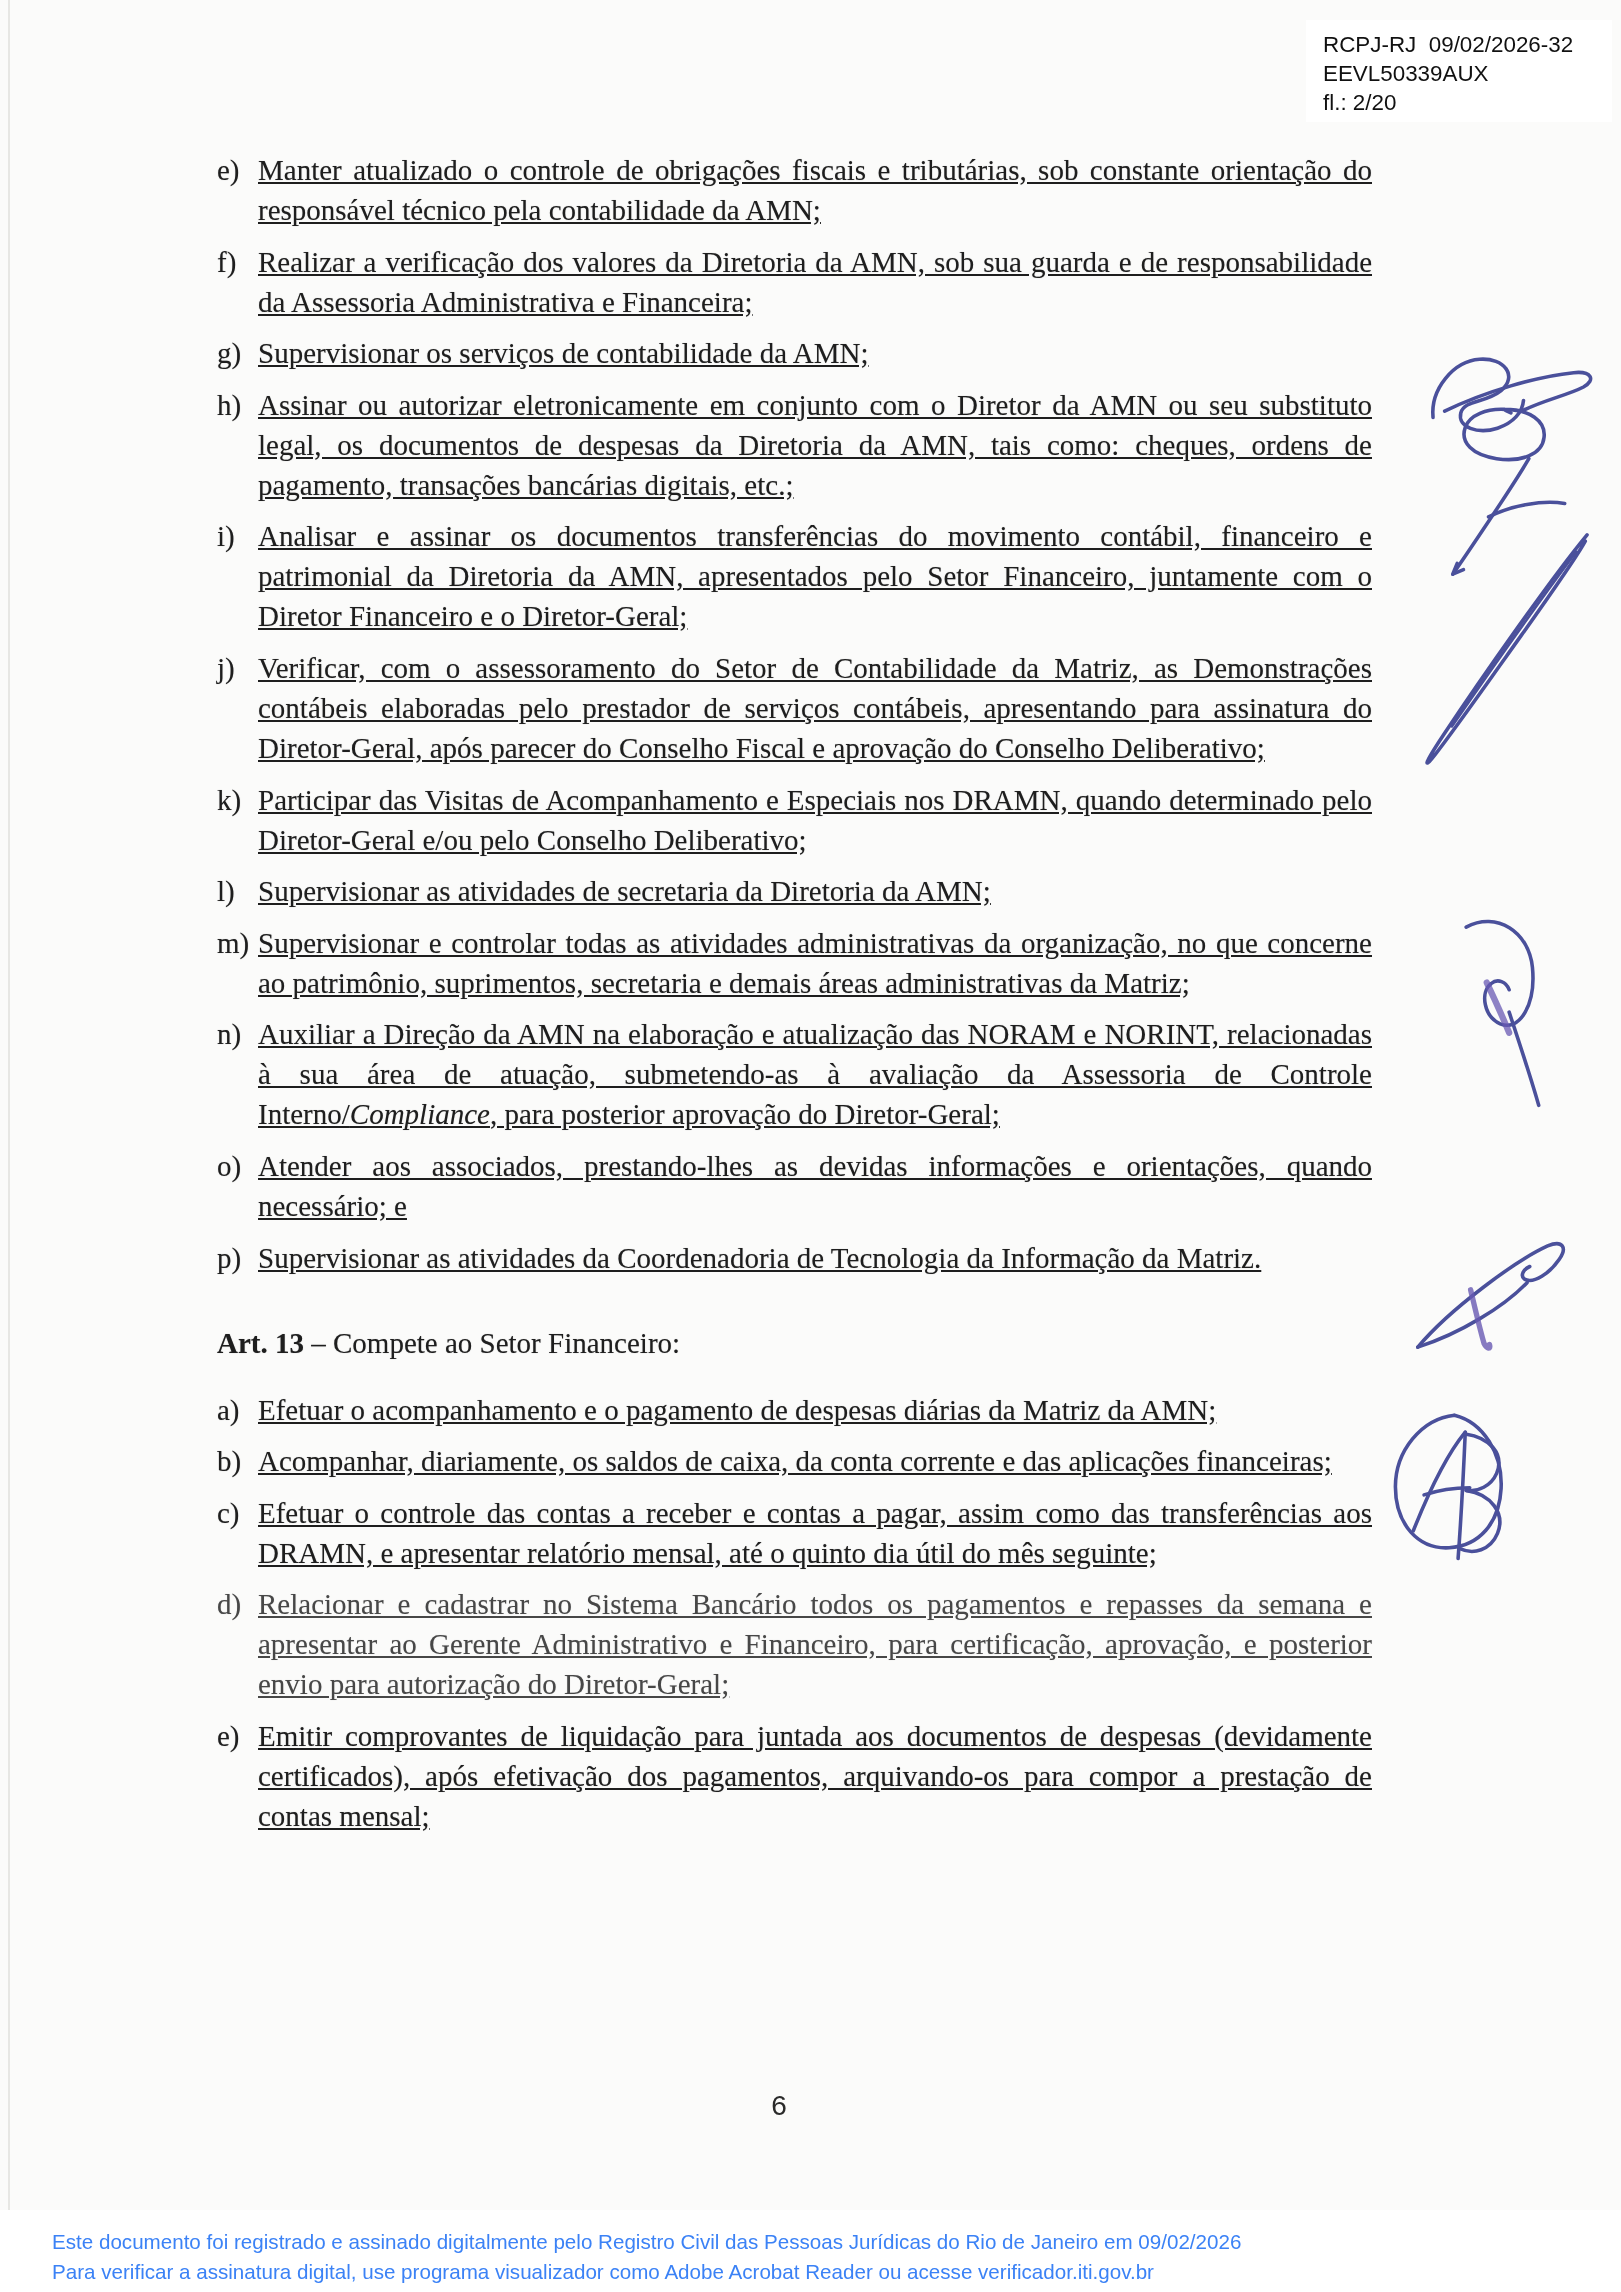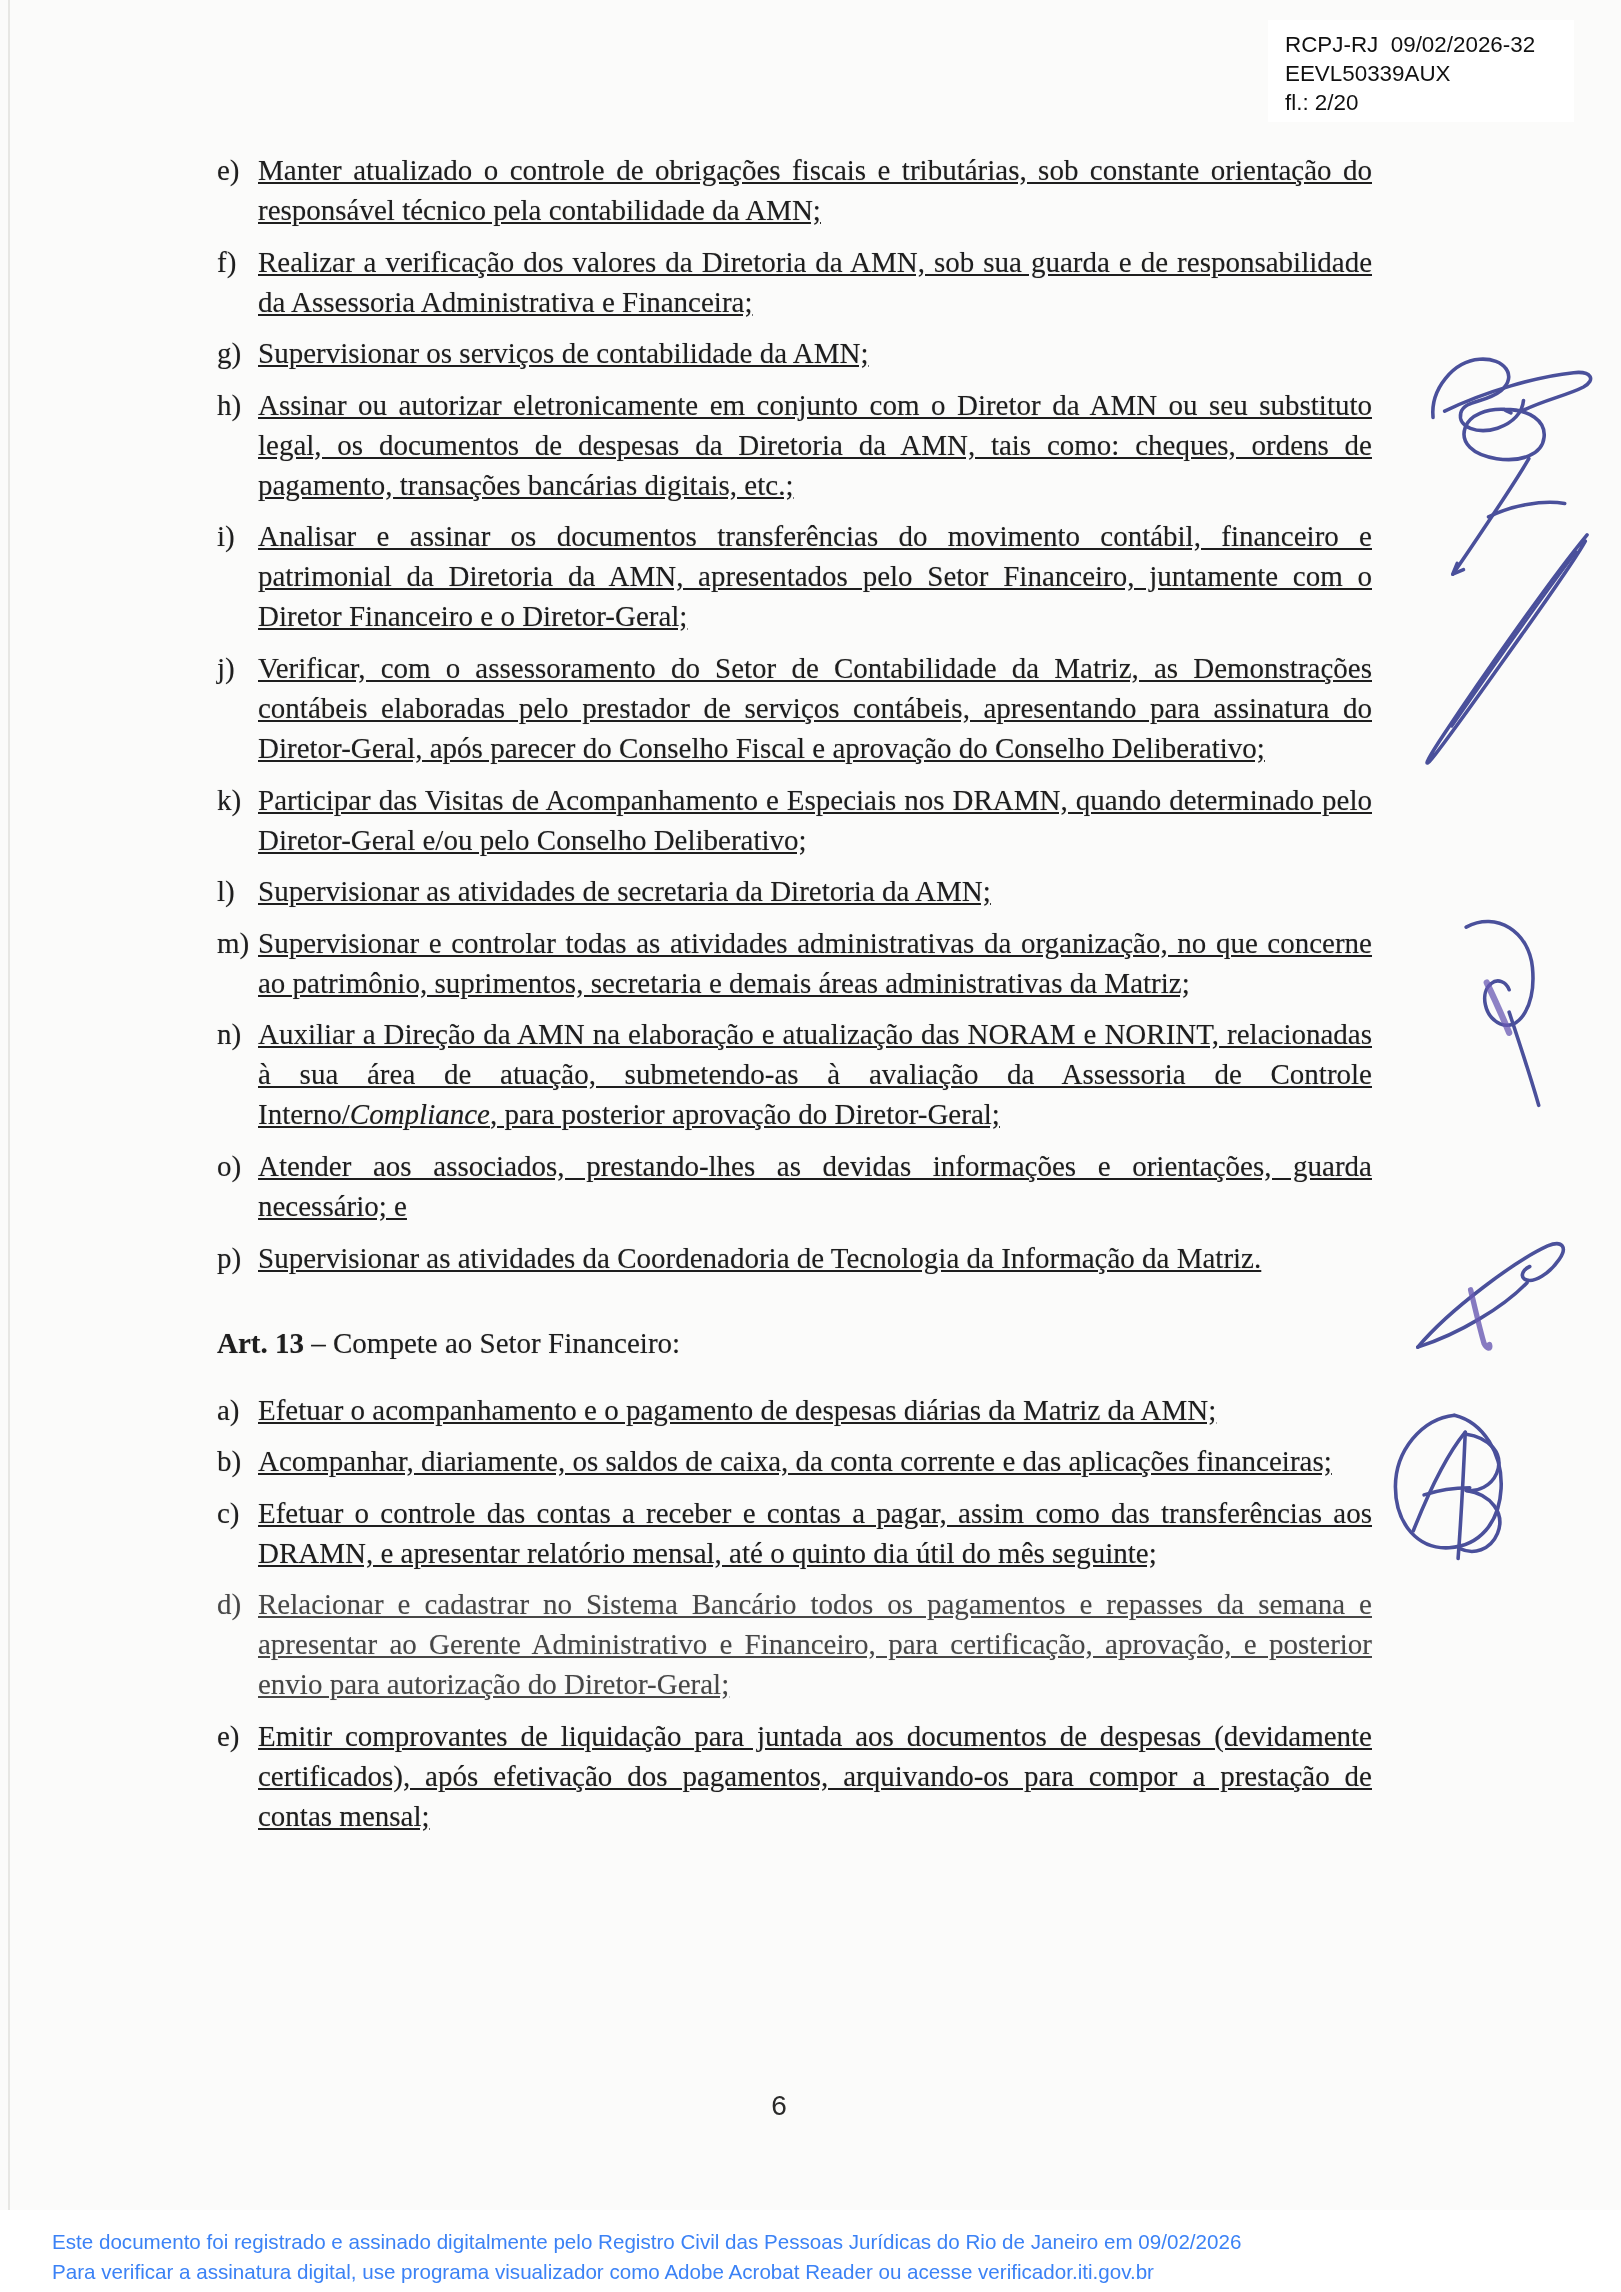--- a/index.html
+++ b/index.html
@@ -11,21 +11,21 @@
     font-family: "Liberation Serif", serif;
     color: #1e1e1e;
   }
   
   .page-edge {
     position: absolute; left: 8px; top: 0; width: 1.8px; height: 2293px;
     background: #e7e7e4;
   }
   
   .stamp {
-    position: absolute; left: 1268px; top: 19.7px; width: 306px; height: 102px;
+    position: absolute; left: 1306px; top: 19.7px; width: 306px; height: 102px;
     background: #ffffff;
     font-family: "Liberation Sans", sans-serif;
     font-size: 22.4px; line-height: 29px; color: #111;
     padding: 10.7px 0 0 17px; box-sizing: border-box;
   }
   .stamp div { white-space: pre; }
 
   
   .content {
     position: absolute; left: 217px; top: 150px; width: 1155px;
@@ -123,21 +123,21 @@
         <div class="text">Supervisionar e controlar todas as atividades administrativas da organização, no que concerne ao patrimônio, suprimentos, secretaria e demais áreas administrativas da Matriz;</div>
       </div>
 
       <div class="item">
         <span class="label">n)</span>
         <div class="text">Auxiliar a Direção da AMN na elaboração e atualização das NORAM e NORINT, relacionadas à sua área de atuação, submetendo-as à avaliação da Assessoria de Controle Interno/<i>Compliance</i>, para posterior aprovação do Diretor-Geral;</div>
       </div>
 
       <div class="item">
         <span class="label">o)</span>
-        <div class="text">Atender aos associados, prestando-lhes as devidas informações e orientações, guarda necessário; e</div>
+        <div class="text">Atender aos associados, prestando-lhes as devidas informações e orientações, quando necessário; e</div>
       </div>
 
       <div class="item">
         <span class="label">p)</span>
         <div class="text">Supervisionar as atividades da Coordenadoria de Tecnologia da Informação da Matriz.</div>
       </div>
     </div>
 
   <div class="article-heading">
     <b>Art. 13</b><span> – Compete ao Setor Financeiro:</span>

